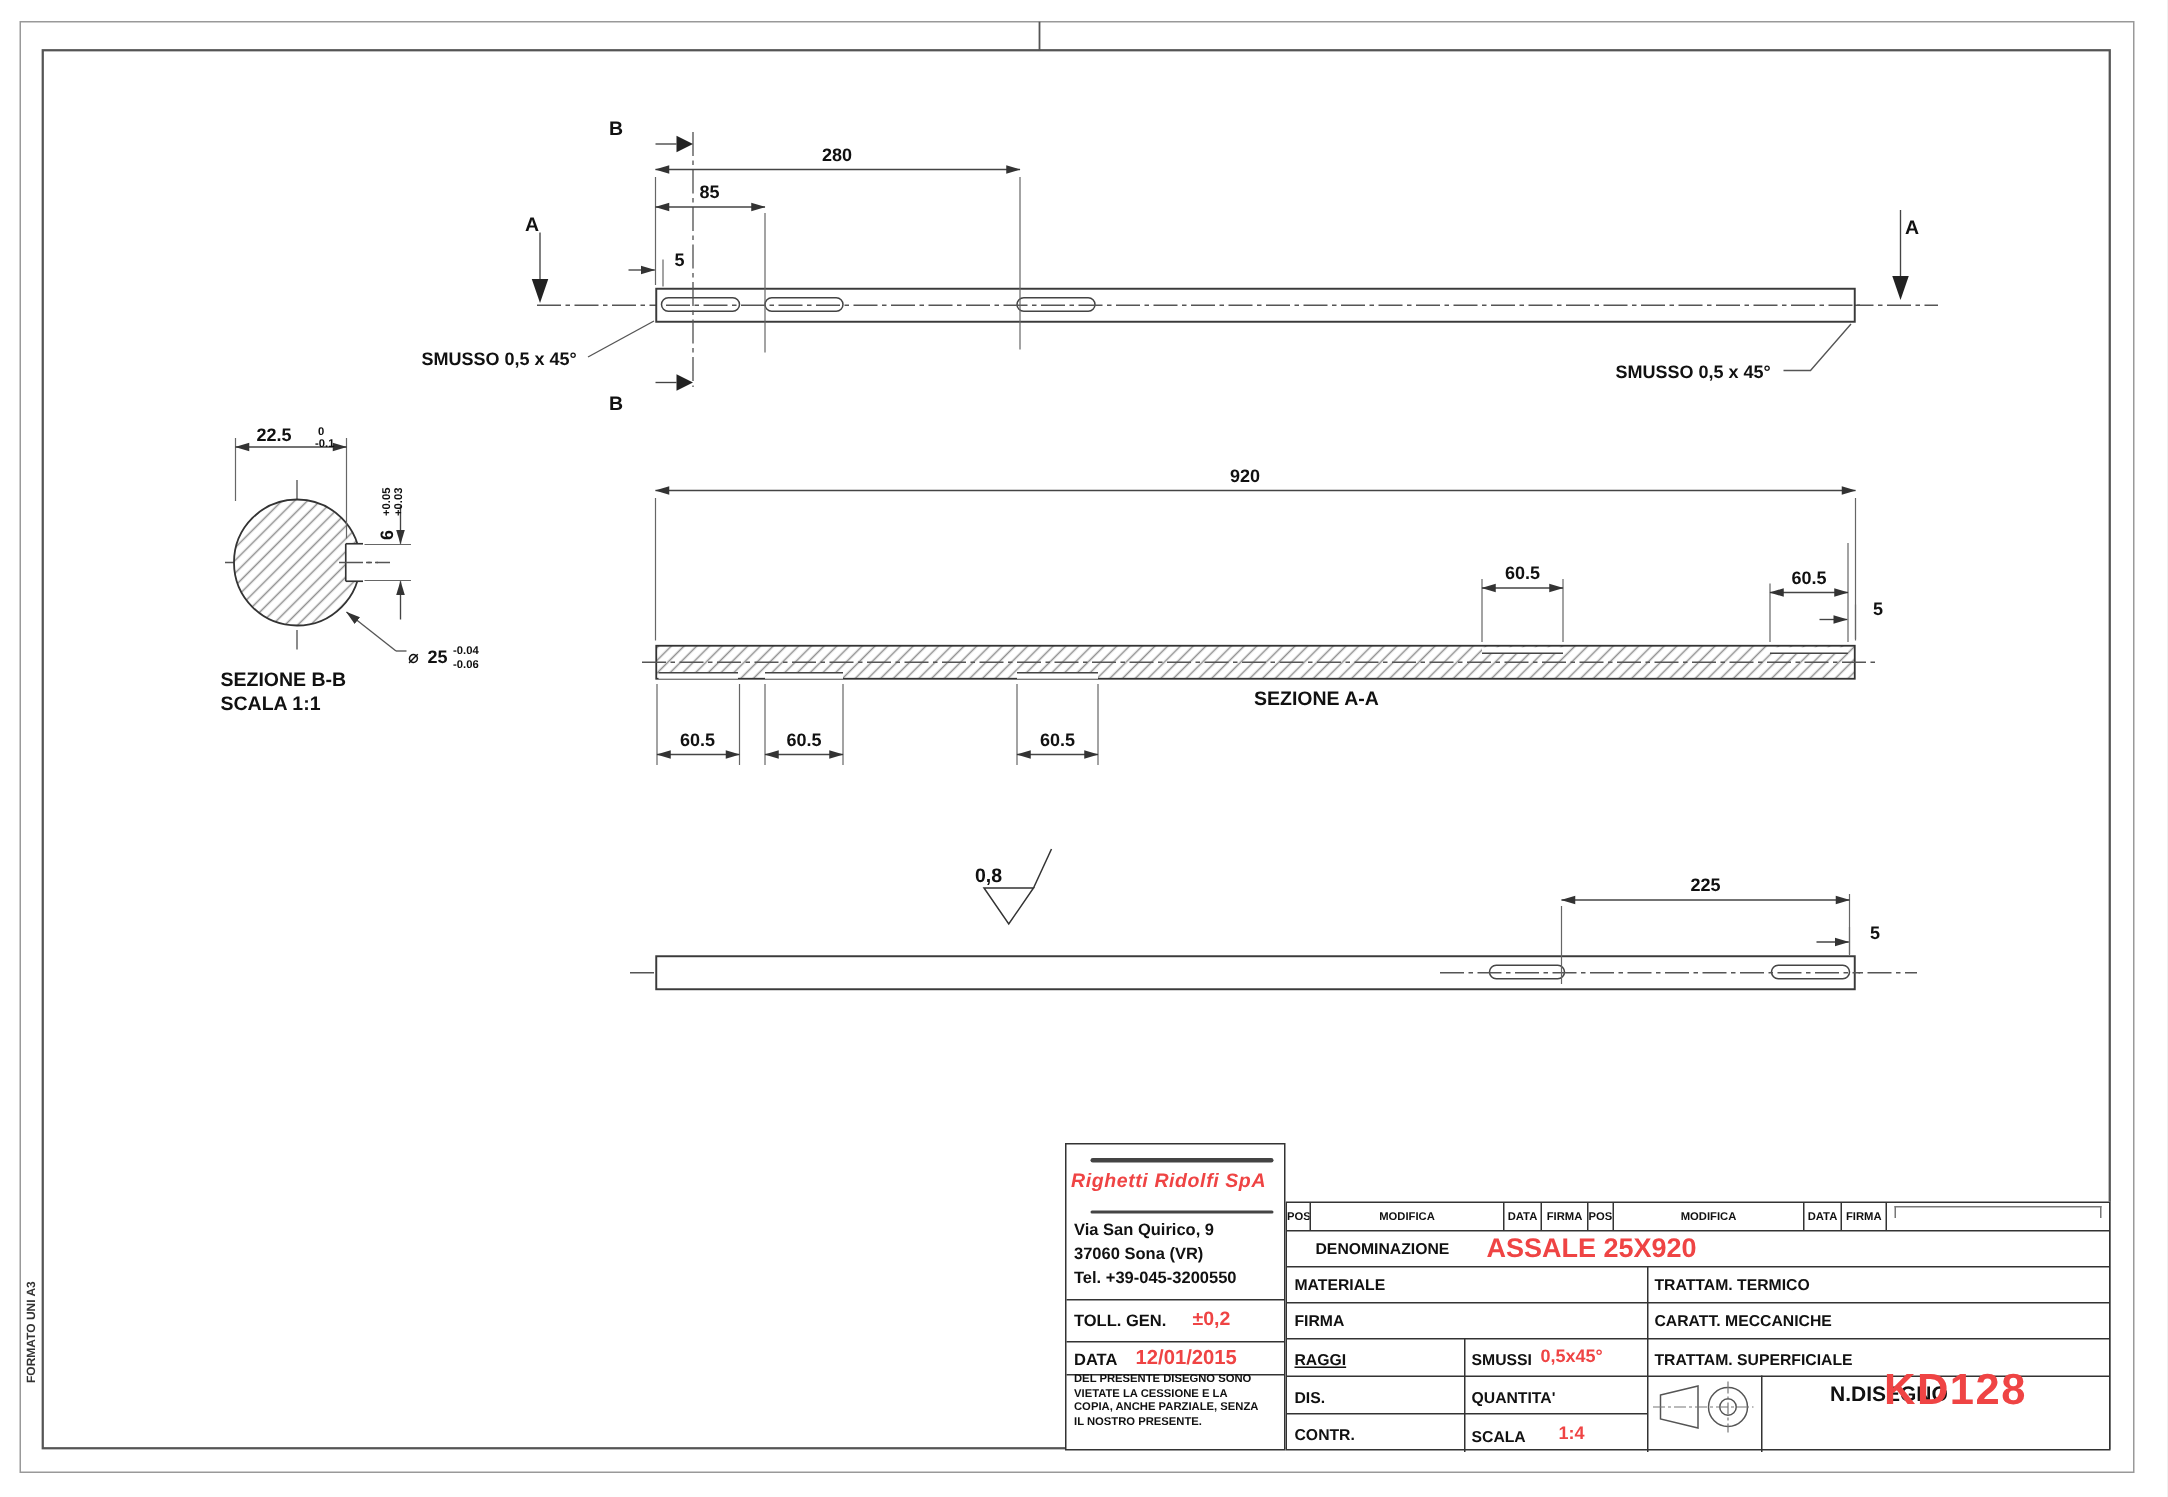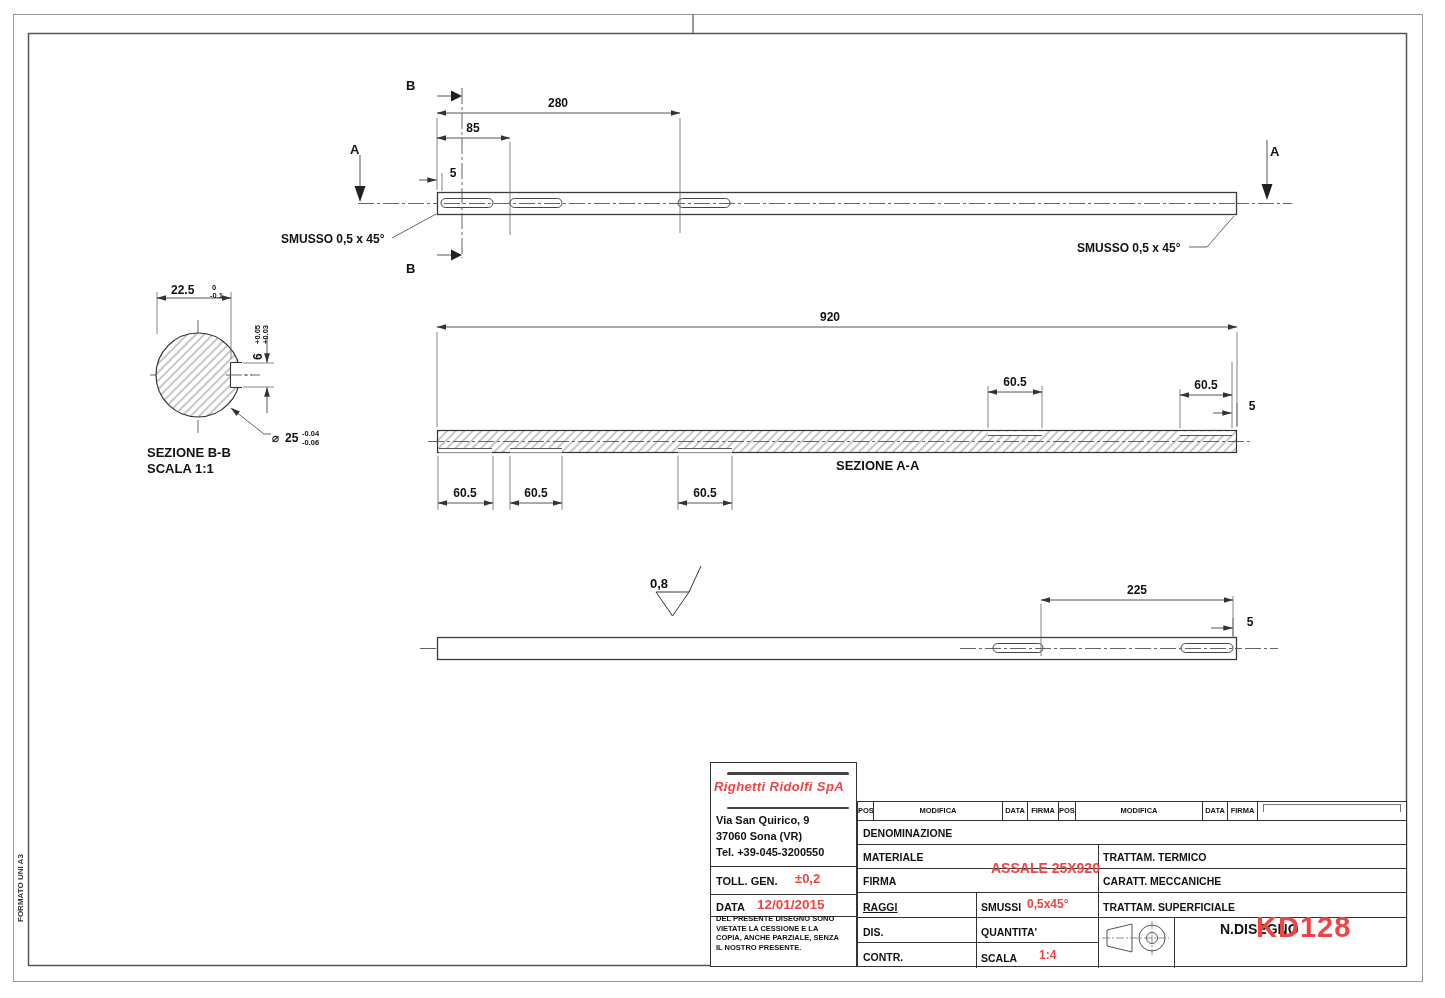--- a/index.html
+++ b/index.html
@@ -274,22 +274,22 @@
     <div class="hl" style="left:0;right:0;top:42px;"></div>
     <div class="hl" style="left:0;right:0;top:66px;"></div>
     <div class="hl" style="left:0;right:0;top:90px;"></div>
     <div class="hl" style="left:0;right:0;top:115px;"></div>
     <div class="hl" style="left:0;width:240px;top:140px;"></div>
 
     <div class="vl" style="left:118px;top:90px;height:76px;"></div>
     <div class="vl" style="left:240px;top:42px;height:124px;"></div>
     <div class="vl" style="left:316px;top:115px;height:51px;"></div>
 
-    <div class="lab" style="left:5px;top:25px;">DENOMINAZIONE</div>
-    <div class="val" style="left:133px;top:20px;font-size:14px;margin-top:38px;">ASSALE 25X920</div>
+    <div class="lab" style="left:19px;top:25px;">DENOMINAZIONE</div>
+    <div class="val" style="left:133px;top:20px;font-size:18px;">ASSALE 25X920</div>
 
     <div class="lab" style="left:5px;top:49px;">MATERIALE</div>
     <div class="lab" style="left:245px;top:49px;">TRATTAM. TERMICO</div>
 
     <div class="lab" style="left:5px;top:73px;">FIRMA</div>
     <div class="lab" style="left:245px;top:73px;">CARATT. MECCANICHE</div>
 
     <div class="lab" style="left:5px;top:99px;text-decoration:underline;">RAGGI</div>
     <div class="lab" style="left:123px;top:99px;">SMUSSI</div>
     <div class="val" style="left:169px;top:95px;font-size:12px;">0,5x45°</div>

